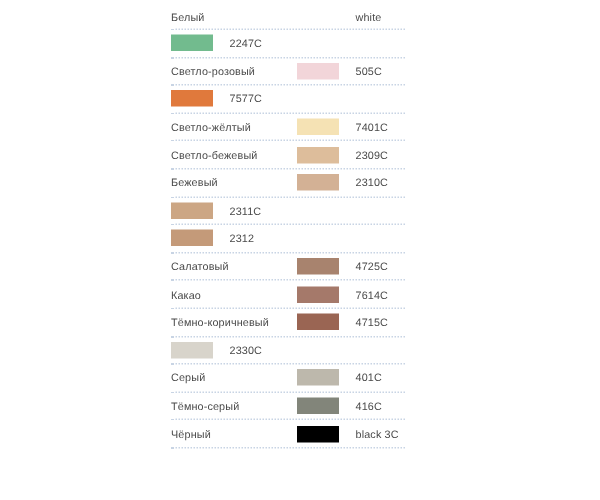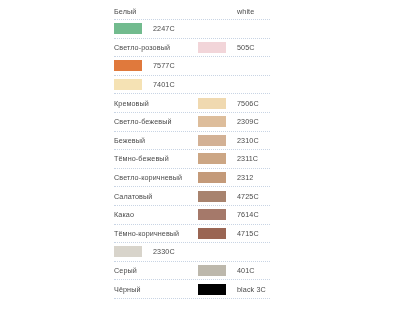--- a/index.html
+++ b/index.html
@@ -85,55 +85,47 @@
       </div>
       <div class="code">505C</div>
     </div>
     <div class="row">
       <div class="swatch-cell">
         <span class="swatch" style="background: rgb(224, 121, 60);"></span>
       </div>
       <div class="code">7577C</div>
     </div>
     <div class="row">
+      <div class="name">Светло-жёлтый</div>
       <div class="swatch-cell">
         <span class="swatch" style="background: rgb(245, 226, 180);"></span>
       </div>
       <div class="code">7401C</div>
-    </div>
-    <div class="row">
-      <div class="name">Кремовый</div>
-      <div class="swatch-cell">
-        <span class="swatch" style="background: rgb(240, 217, 176);"></span>
-      </div>
-      <div class="code">7506C</div>
     </div>
     <div class="row">
       <div class="name">Светло-бежевый</div>
       <div class="swatch-cell">
         <span class="swatch" style="background: rgb(221, 189, 155);"></span>
       </div>
       <div class="code">2309C</div>
     </div>
     <div class="row">
       <div class="name">Бежевый</div>
       <div class="swatch-cell">
         <span class="swatch" style="background: rgb(211, 177, 149);"></span>
       </div>
       <div class="code">2310C</div>
     </div>
     <div class="row">
-      <div class="name">Тёмно-бежевый</div>
       <div class="swatch-cell">
         <span class="swatch" style="background: rgb(204, 166, 132);"></span>
       </div>
       <div class="code">2311C</div>
     </div>
     <div class="row">
-      <div class="name">Светло-коричневый</div>
       <div class="swatch-cell">
         <span class="swatch" style="background: rgb(196, 154, 121);"></span>
       </div>
       <div class="code">2312</div>
     </div>
     <div class="row">
       <div class="name">Салатовый</div>
       <div class="swatch-cell">
         <span class="swatch" style="background: rgb(168, 131, 110);"></span>
       </div>
@@ -160,19 +152,26 @@
       <div class="code">2330C</div>
     </div>
     <div class="row">
       <div class="name">Серый</div>
       <div class="swatch-cell">
         <span class="swatch" style="background: rgb(189, 184, 172);"></span>
       </div>
       <div class="code">401C</div>
     </div>
     <div class="row">
+      <div class="name">Тёмно-серый</div>
+      <div class="swatch-cell">
+        <span class="swatch" style="background: rgb(130, 133, 122);"></span>
+      </div>
+      <div class="code">416C</div>
+    </div>
+    <div class="row">
       <div class="name">Чёрный</div>
       <div class="swatch-cell">
         <span class="swatch" style="background: rgb(0, 0, 0);"></span>
       </div>
       <div class="code">black 3C</div>
     </div>
   </div>
 
 </body></html>

